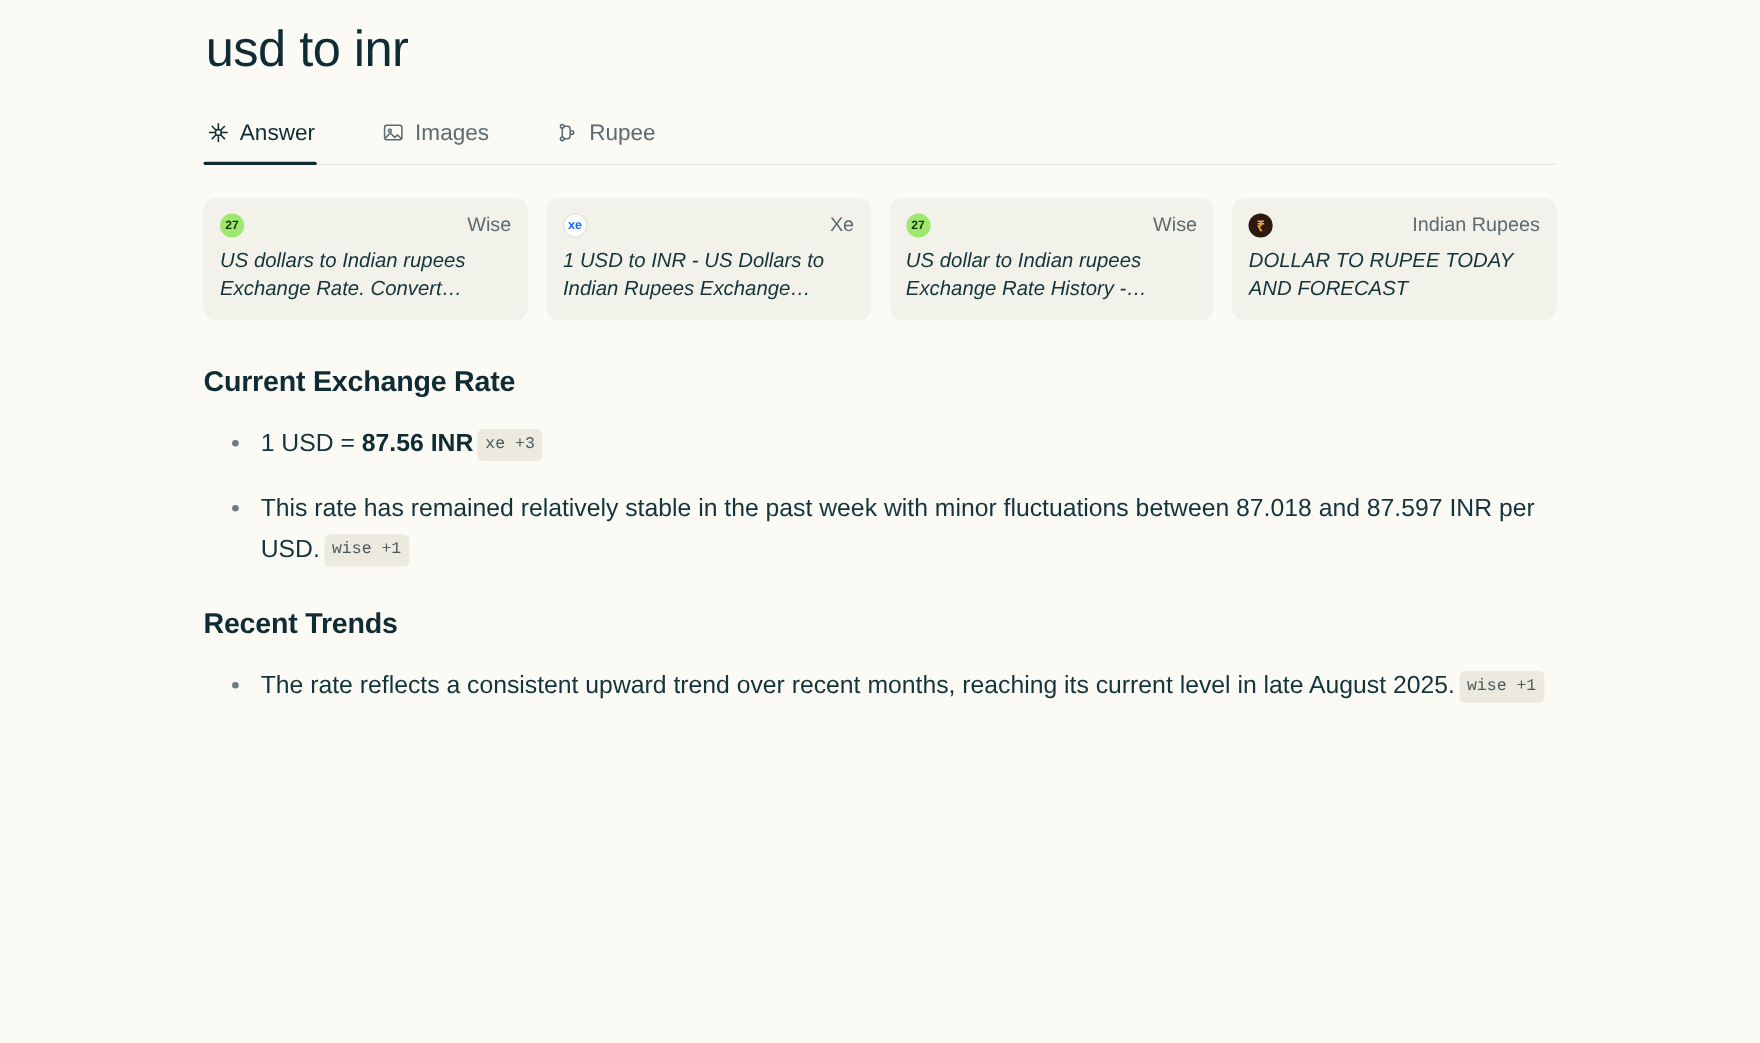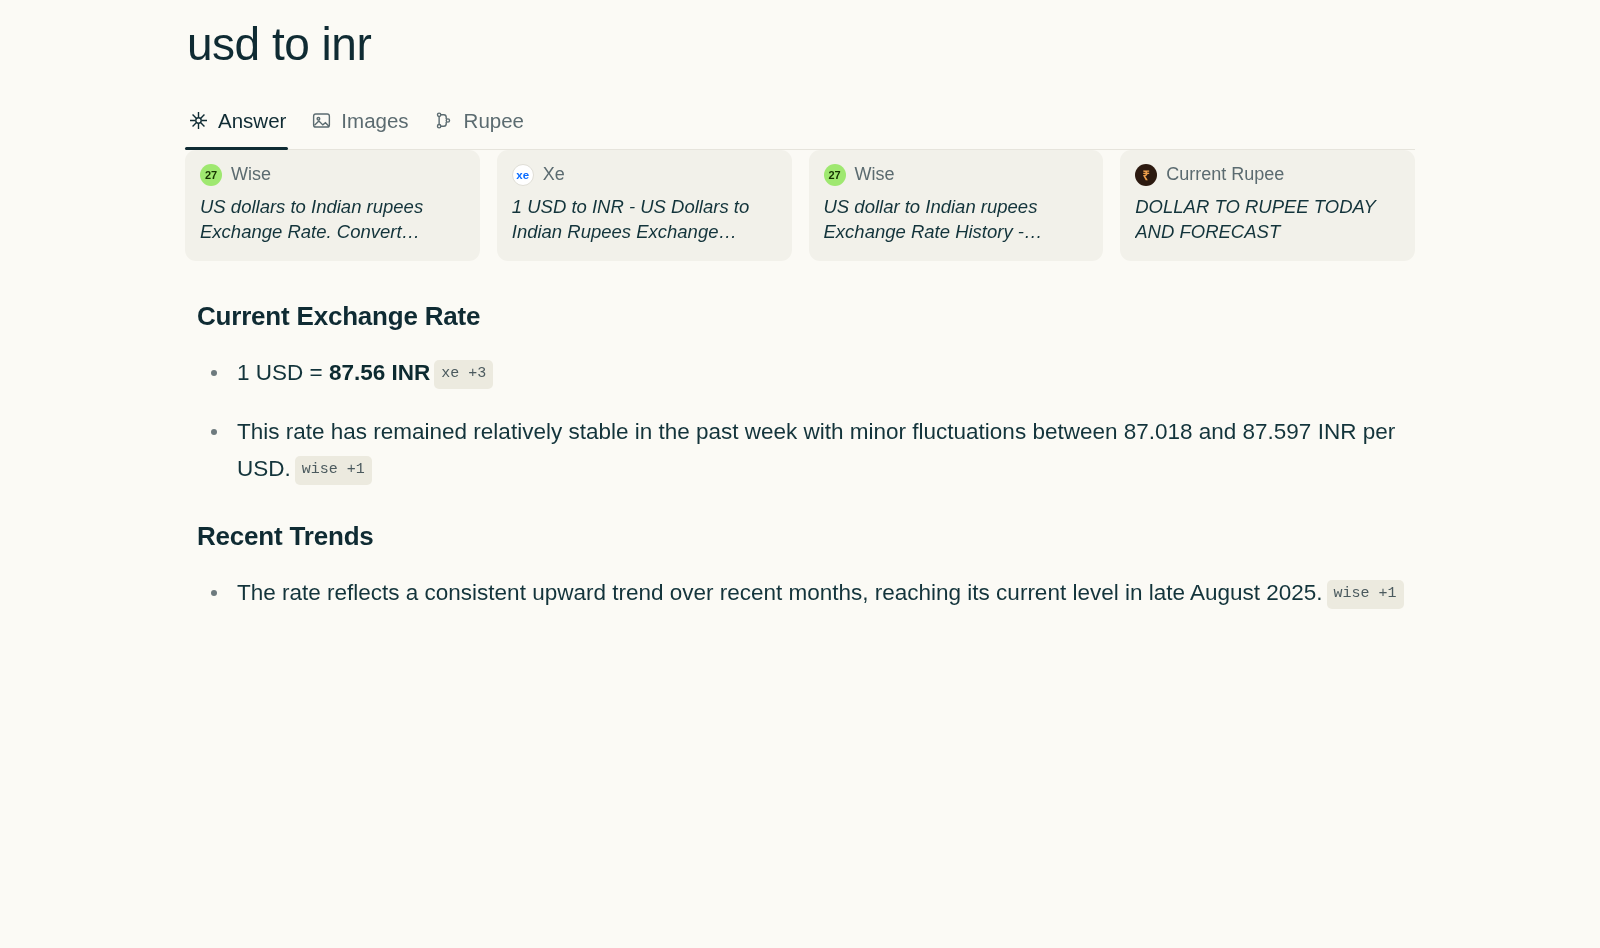--- a/index.html
+++ b/index.html
@@ -30,22 +30,23 @@
     font-weight: 400;
     letter-spacing: -0.5px;
     color: #0f2b33;
     margin: 0 0 32px 2px;
     line-height: 1.15;
   }
   
   .tabs {
     display: flex;
     align-items: flex-end;
-    gap: 20px;
+    gap: 56px;
     border-bottom: 1px solid #e6e4dc;
+    margin-bottom: 30px;
   }
   .tab {
     display: flex;
     align-items: center;
     gap: 9px;
     padding: 6px 2px 16px 2px;
     font-size: 20.5px;
     color: #5b6b70;
     cursor: pointer;
     position: relative;
@@ -81,20 +82,21 @@
     border-radius: 11px;
     padding: 14px 15px 16px 15px;
     min-height: 108px;
     cursor: pointer;
   }
   .card-head {
     display: flex;
     align-items: center;
     gap: 9px;
     margin-bottom: 9px;
+    justify-content: space-between;
   }
   .favicon {
     width: 22px; height: 22px;
     border-radius: 50%;
     display: flex; align-items: center; justify-content: center;
     font-size: 11px;
     font-weight: 700;
     flex: none;
     overflow: hidden;
   }
@@ -120,21 +122,21 @@
     font-size: 22.5px;
     line-height: 1.62;
     margin: 0 0 26px 0;
     color: #13343b;
   }
   .answer strong { font-weight: 700; color: #0d2b31; }
   h2.section {
     font-size: 26px;
     font-weight: 600;
     color: #0f2b33;
-    margin: 34px 0 18px 12px;
+    margin: 34px 0 18px 0;
     letter-spacing: -0.2px;
   }
   ul.bullets {
     list-style: none;
     margin: 0;
     padding: 0;
   }
   ul.bullets li {
     position: relative;
     padding-left: 52px;
@@ -235,21 +237,21 @@
         <div class="card-head">
           <span class="favicon fav-wise">27</span>
           <span class="card-site">Wise</span>
         </div>
         <div class="card-title">US dollar to Indian rupees Exchange Rate History -…</div>
       </div>
 
       <div class="card">
         <div class="card-head">
           <span class="favicon fav-rupee">₹</span>
-          <span class="card-site">Current Rupee</span>
+          <span class="card-site">Indian Rupees</span>
         </div>
         <div class="card-title">DOLLAR TO RUPEE TODAY AND FORECAST</div>
       </div>
 
     </div>
 
     <div class="answer">
 
 
       <h2 class="section">Current Exchange Rate</h2>

